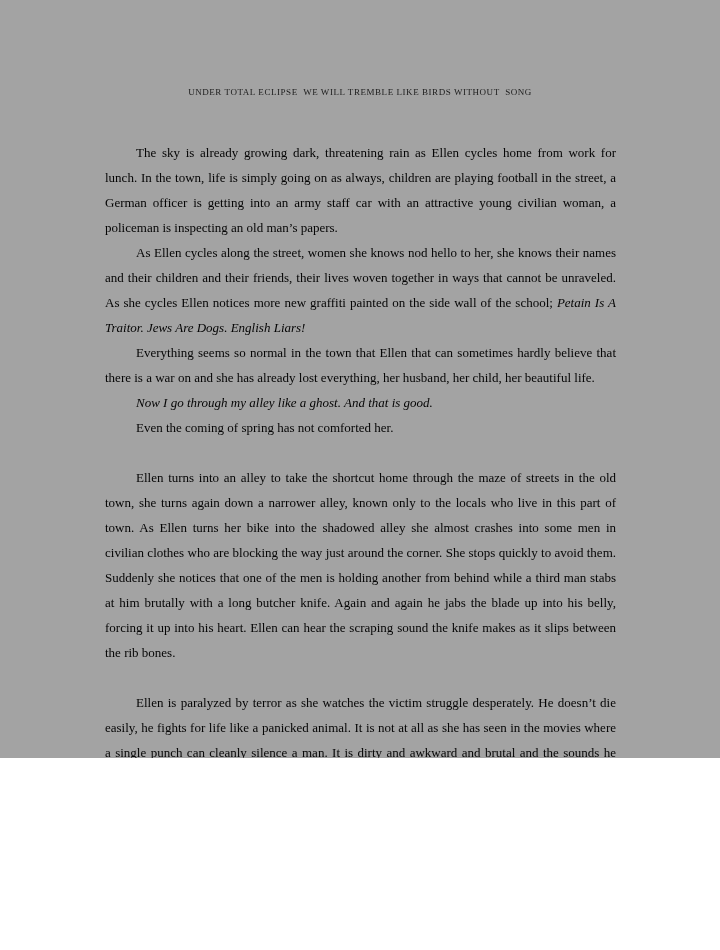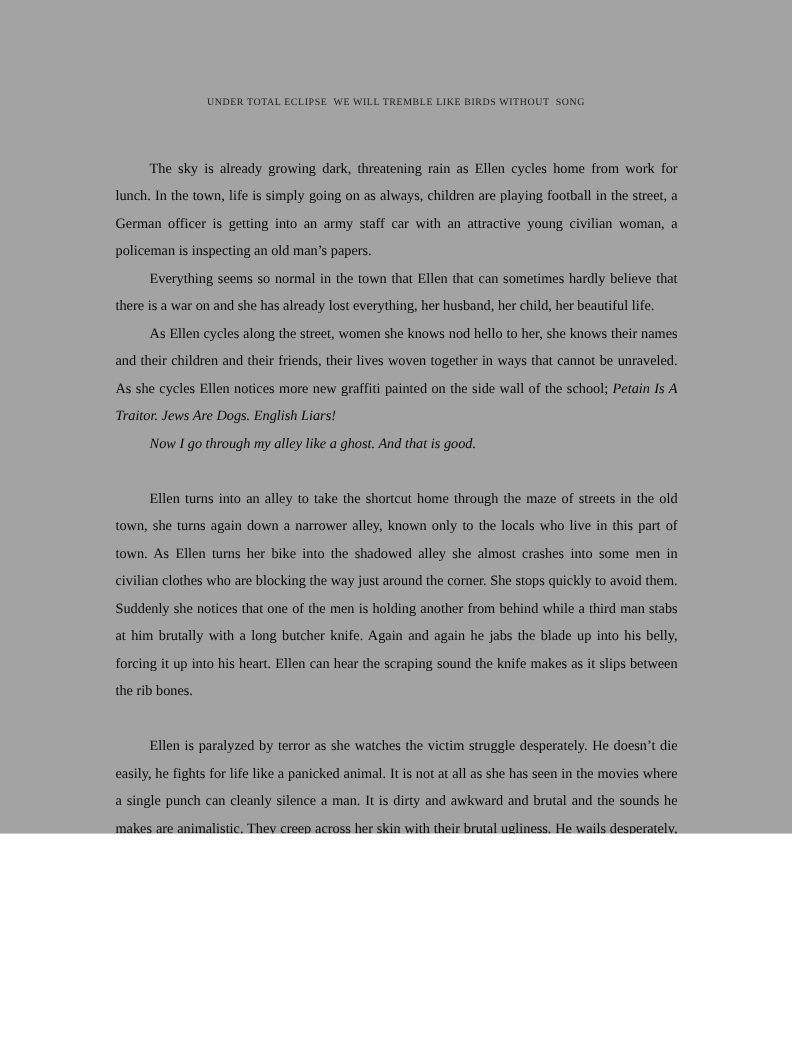--- a/index.html
+++ b/index.html
@@ -55,25 +55,26 @@
 <body>
 
 <div class="page">
 
   <div class="running-head">UNDER TOTAL ECLIPSE  WE WILL TREMBLE LIKE BIRDS WITHOUT  SONG</div>
 
   <div class="body-text">
 
     <p>The sky is already growing dark, threatening rain as Ellen cycles home from work for lunch. In the town, life is simply going on as always, children are playing football in the street, a German officer is getting into an army staff car with an attractive young civilian woman, a policeman is inspecting an old man’s papers.</p>
 
+    <p><span>As Ellen cycles along the street, women she knows nod hello to her, she knows their names and their children and their friends, their lives woven together in ways that cannot be unraveled. As she cycles Ellen notices more new graffiti painted on the side wall of the school; </span><span class="italic">Petain Is A Traitor. Jews Are Dogs. English Liars!</span></p>
+
     <p>Everything seems so normal in the town that Ellen that can sometimes hardly believe that there is a war on and she has already lost everything, her husband, her child, her beautiful life.</p>
-
-    <p><span>As Ellen cycles along the street, women she knows nod hello to her, she knows their names and their children and their friends, their lives woven together in ways that cannot be unraveled. As she cycles Ellen notices more new graffiti painted on the side wall of the school; </span><span class="italic">Petain Is A Traitor. Jews Are Dogs. English Liars!</span></p>
 
     <p class="italic">Now I go through my alley like a ghost. And that is good.</p>
 
+    <p>Even the coming of spring has not comforted her.</p>
 
     <p class="break">Ellen turns into an alley to take the shortcut home through the maze of streets in the old town, she turns again down a narrower alley, known only to the locals who live in this part of town. As Ellen turns her bike into the shadowed alley she almost crashes into some men in civilian clothes who are blocking the way just around the corner. She stops quickly to avoid them. Suddenly she notices that one of the men is holding another from behind while a third man stabs at him brutally with a long butcher knife. Again and again he jabs the blade up into his belly, forcing it up into his heart. Ellen can hear the scraping sound the knife makes as it slips between the rib bones.</p>
 
     <p class="break justify-last">Ellen is paralyzed by terror as she watches the victim struggle desperately. He doesn’t die easily, he fights for life like a panicked animal. It is not at all as she has seen in the movies where a single punch can cleanly silence a man. It is dirty and awkward and brutal and the sounds he makes are animalistic. They creep across her skin with their brutal ugliness. He wails desperately, frightened and sorrowful both at once, yielding to death slowly as his murderer grunts with the force of his knife blows, like a laborer</p>
 
   </div>
 </div>
 
 </body></html>

